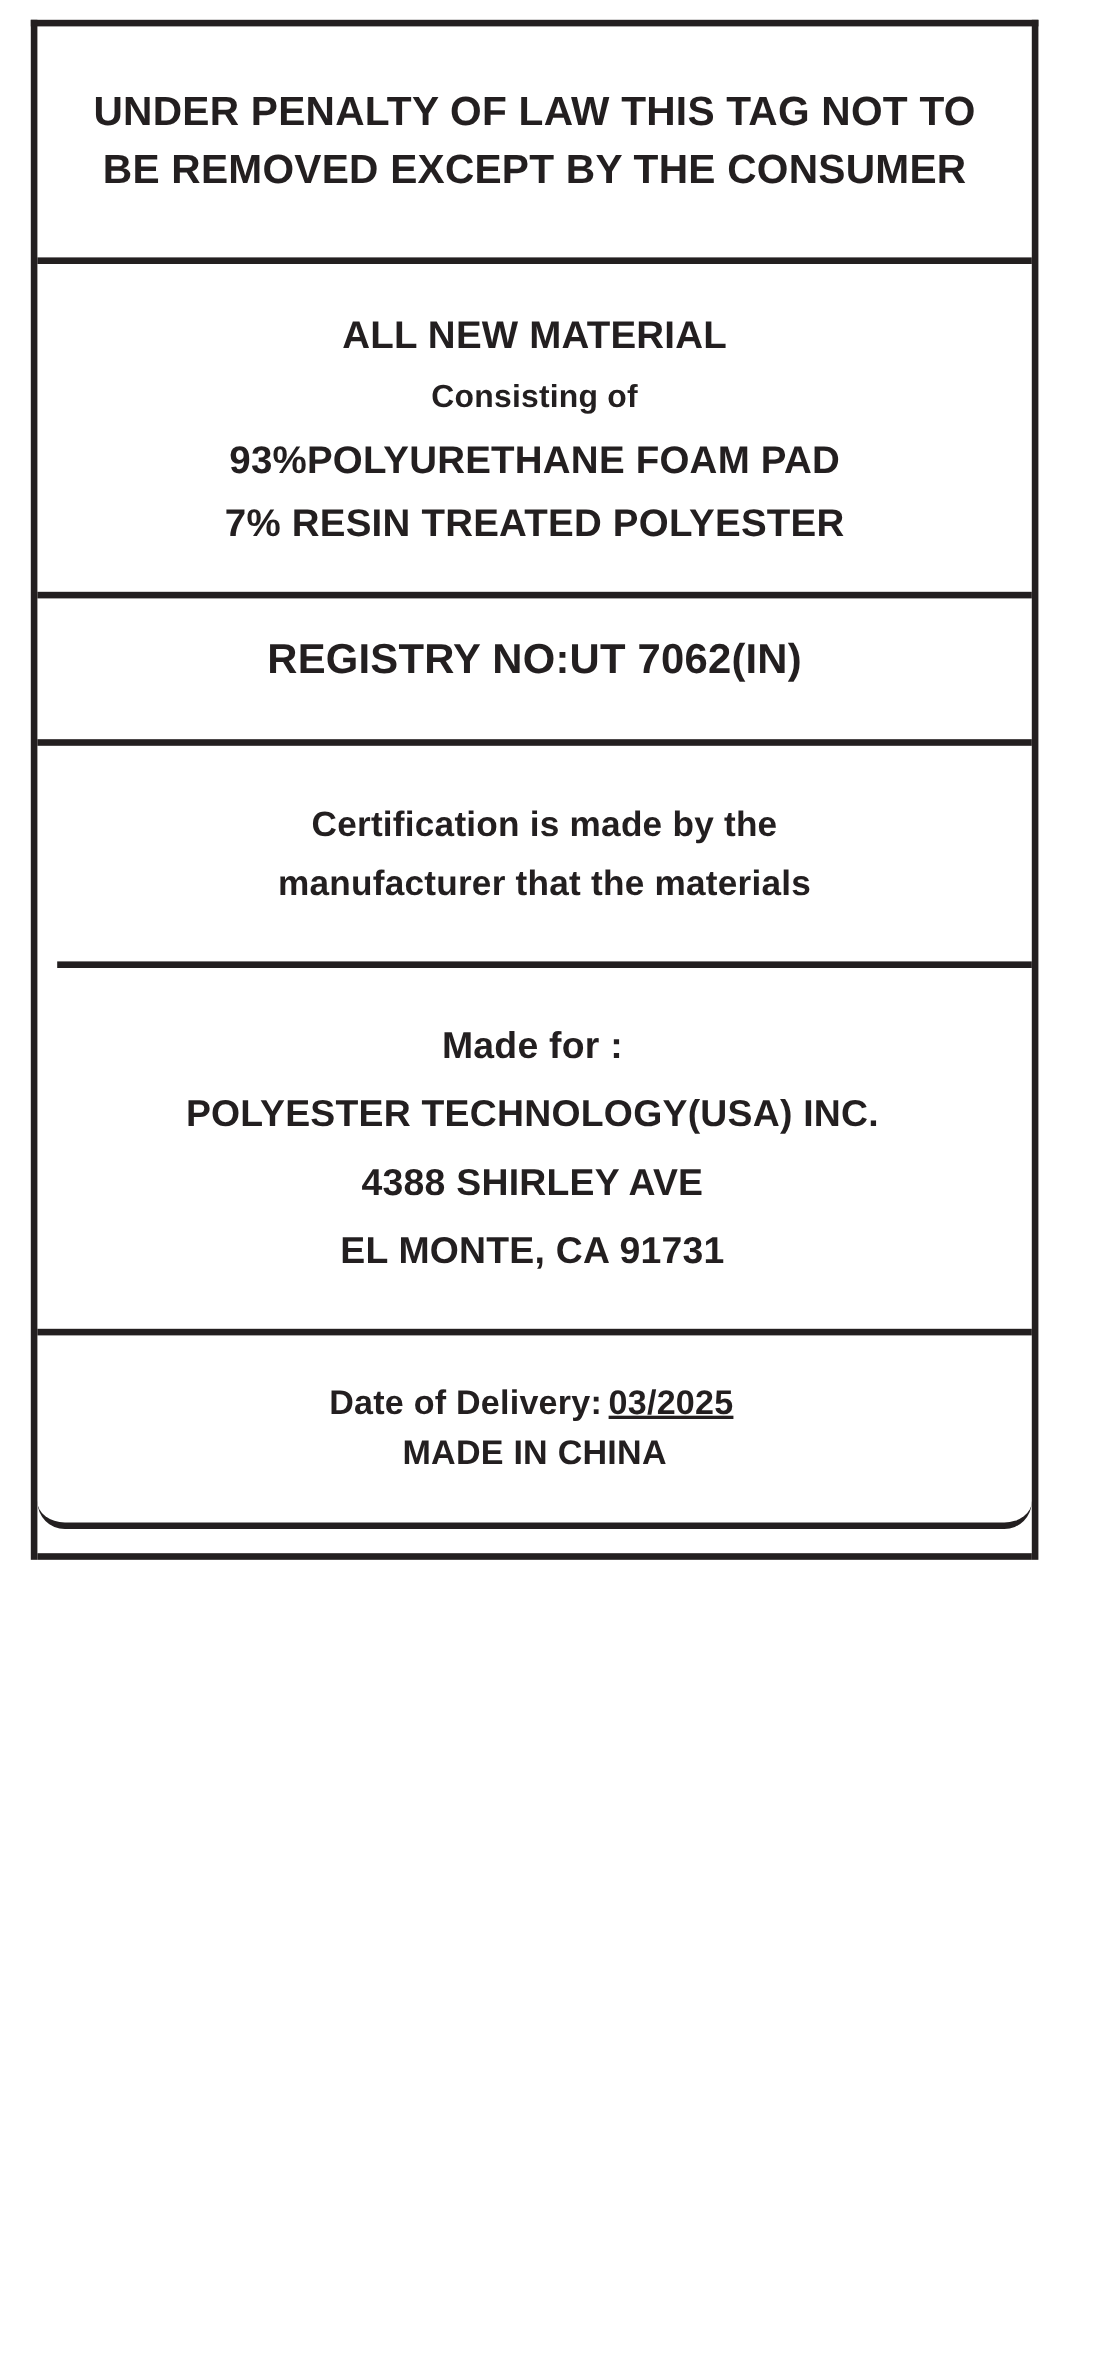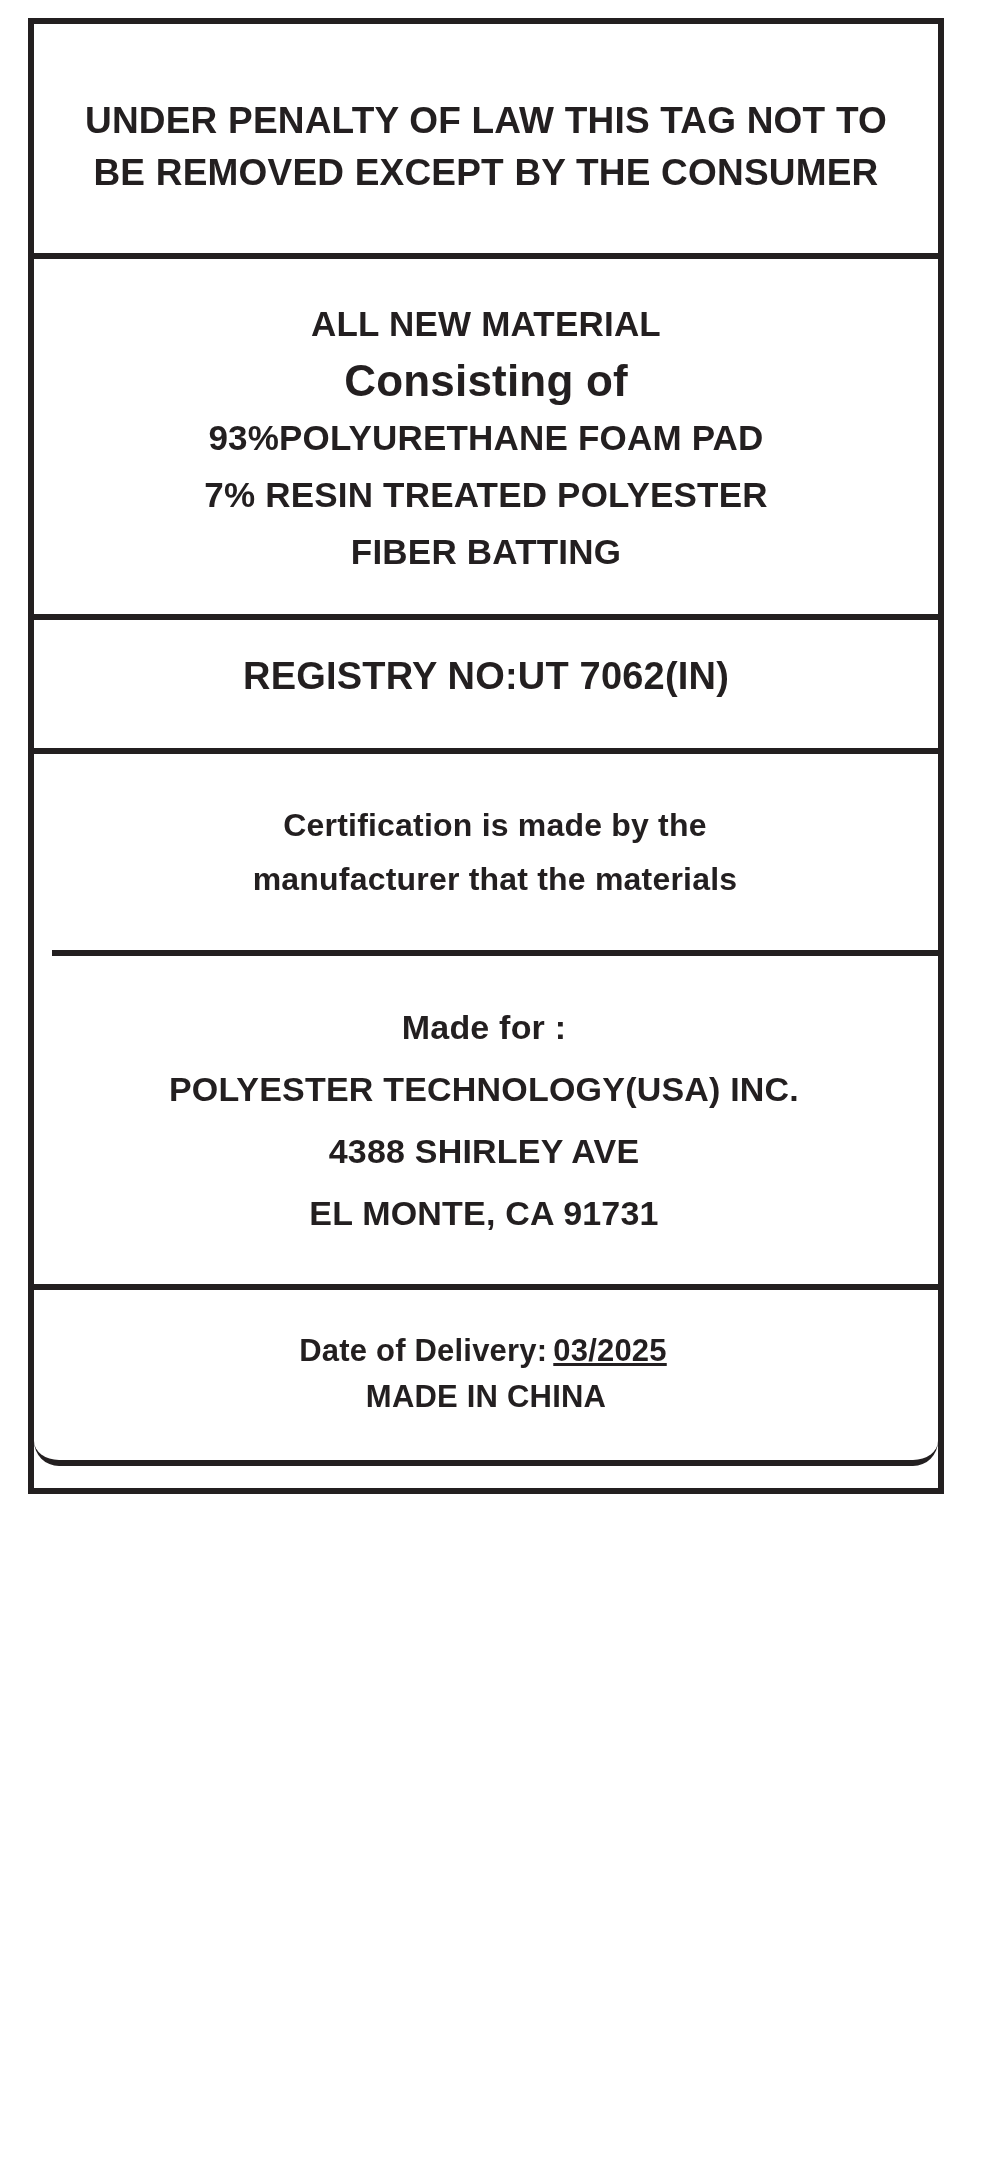--- a/index.html
+++ b/index.html
@@ -35,37 +35,36 @@
     border-bottom: 6px solid #231f20;
   }
   .line {
     display: block;
     letter-spacing: 0.2px;
   }
 
   
   .sec-penalty {
     padding: 52px 40px 54px 40px;
-    margin-top: 19px;
   }
   .sec-penalty .line {
     font-size: 37px;
     line-height: 52px;
   }
 
   
   .sec-material {
     padding: 36px 30px 34px 30px;
   }
   .sec-material .line {
     font-size: 35px;
     line-height: 57px;
   }
   .sec-material .line.sub {
-    font-size: 44px;
+    font-size: 29px;
   }
 
   
   .sec-registry {
     padding: 32px 30px 48px 30px;
   }
   .sec-registry .line {
     font-size: 38px;
     line-height: 48px;
   }
@@ -120,21 +119,20 @@
   <div class="section sec-penalty">
     <span class="line">UNDER PENALTY OF LAW THIS TAG NOT TO</span>
     <span class="line">BE REMOVED EXCEPT BY THE CONSUMER</span>
   </div>
 
   <div class="section sec-material">
     <span class="line">ALL NEW MATERIAL</span>
     <span class="line sub">Consisting of</span>
     <span class="line">93%POLYURETHANE FOAM PAD</span>
     <span class="line">7% RESIN TREATED POLYESTER</span>
-    <span class="line">FIBER BATTING</span>
   </div>
 
   <div class="section sec-registry">
     <span class="line">REGISTRY NO:UT 7062(IN)</span>
   </div>
 
   <div class="section sec-cert">
     <span class="line">Certification is made by the</span>
     <span class="line">manufacturer that the materials</span>
   </div>

